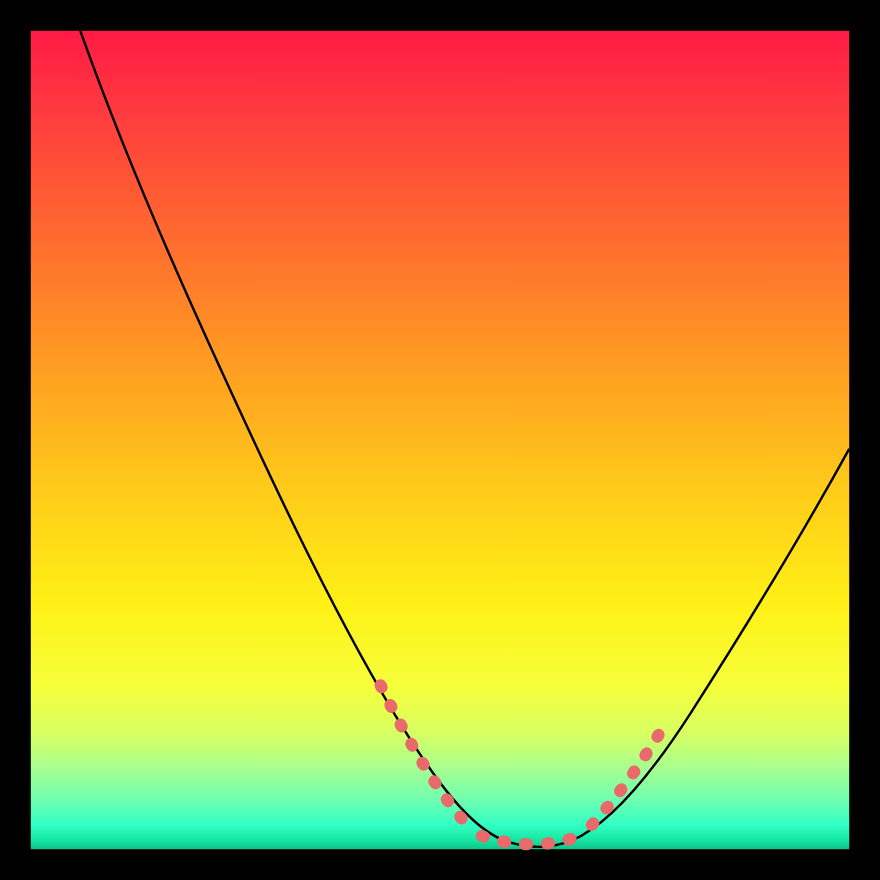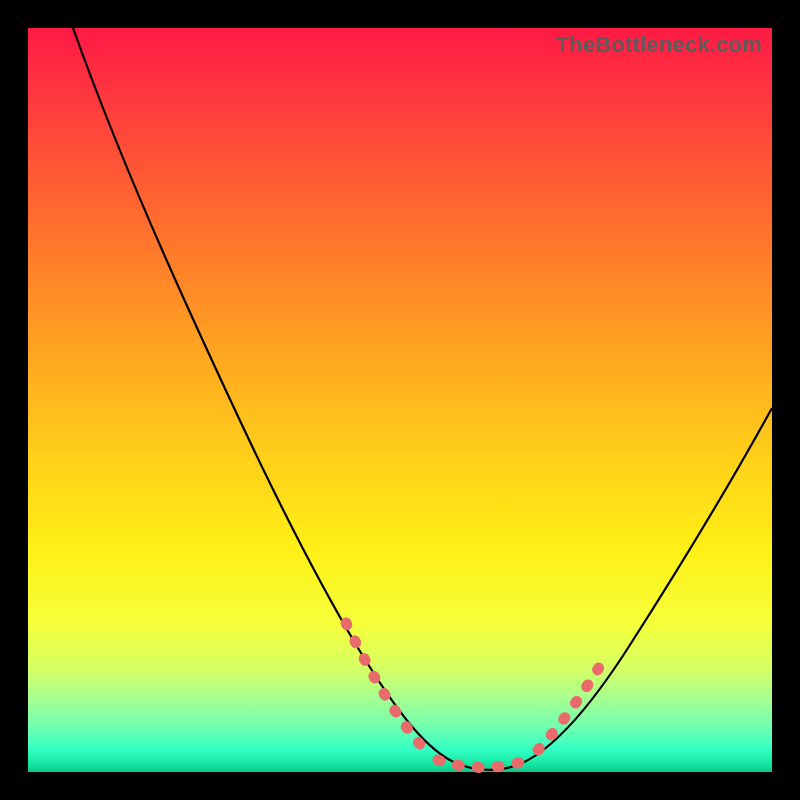--- a/index.html
+++ b/index.html
@@ -72,21 +72,20 @@
     stroke-linecap: round;
     stroke-dasharray: 2 18;
   }
 </style>
 </head>
 <body>
 
 <div class="frame">
   <div class="plot">
 
-    <div class="attribution">TheBottleneck.com</div>
 
     <svg class="curve" viewBox="0 0 744 744">
 
       <path class="curve-path" d="M 45 0
                C 70 70, 110 170, 160 280
                C 210 390, 270 520, 330 620
                C 370 686, 400 724, 430 736
                C 452 744, 472 744, 492 736
                C 520 724, 555 690, 600 620
                C 650 542, 700 460, 744 380"></path>

